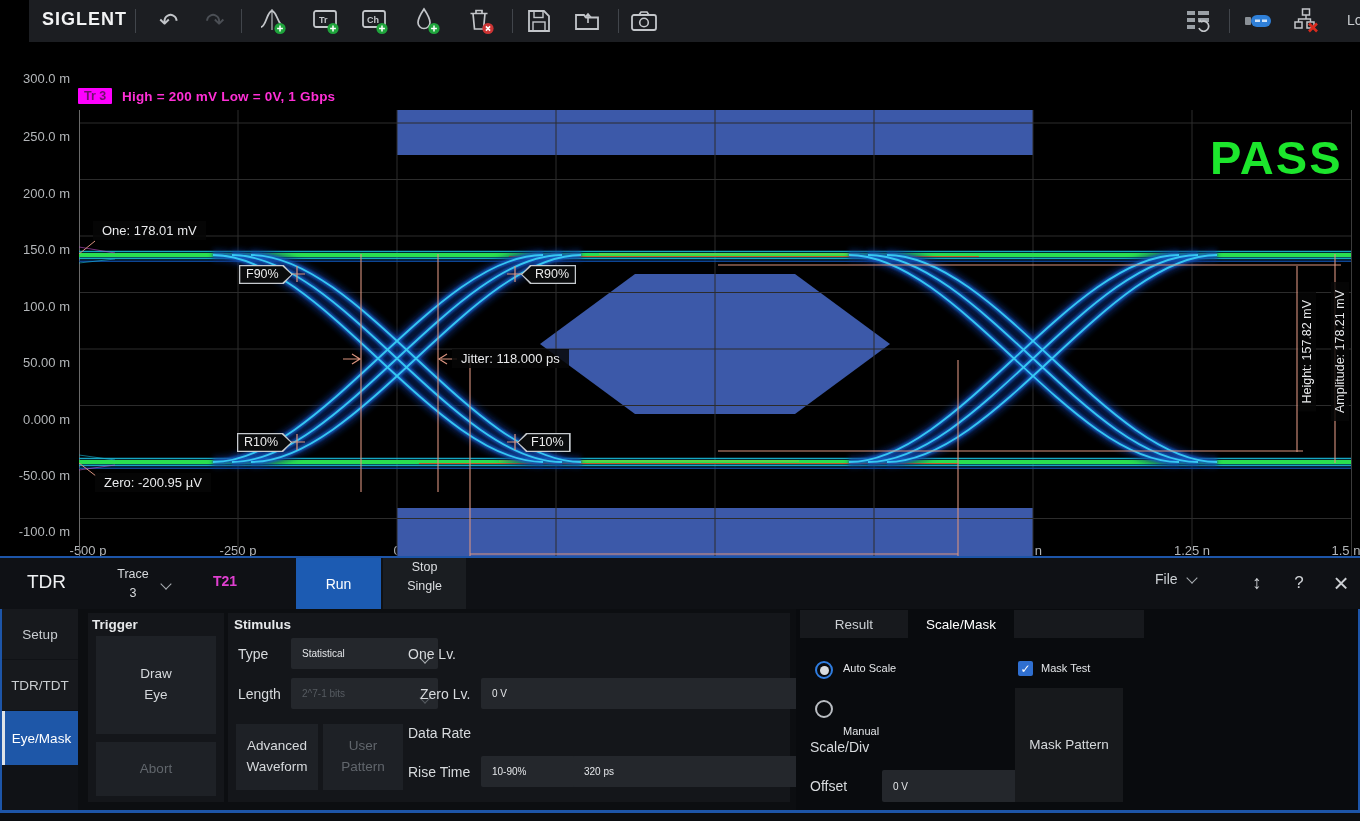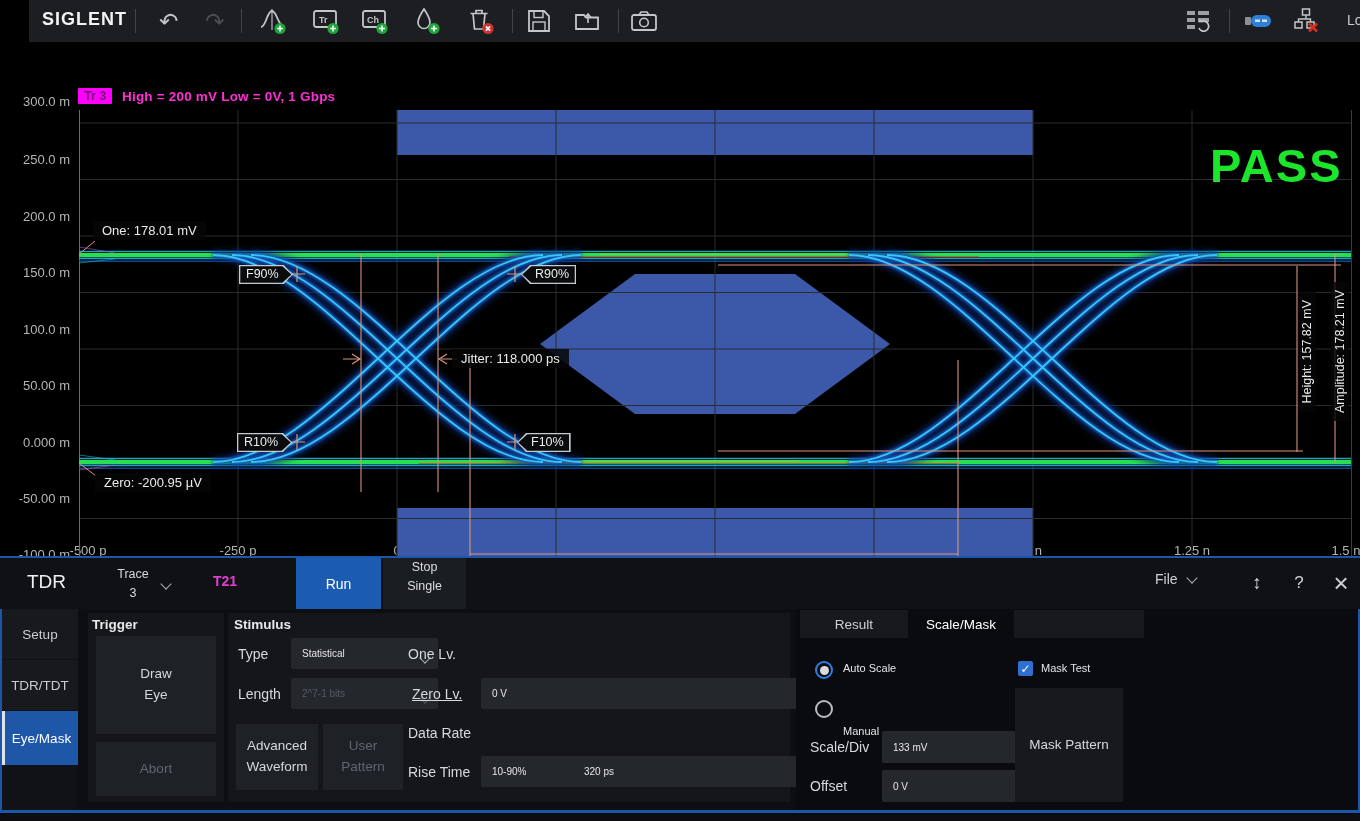--- a/index.html
+++ b/index.html
@@ -15,24 +15,24 @@
   .tbtn{top:5px;width:32px;height:32px;display:flex;align-items:center;justify-content:center;}
   .glyph{font-size:23px;color:#c3c6ca;line-height:1;}
   .glyph.dis{color:#4b4f55;}
   .local{top:12px;font-size:14px;color:#c9ccd0;}
 
   
   #plot-bg{left:0;top:42px;width:1360px;height:514px;background:#000;}
   .trbadge{left:78px;top:46px;background:#ff00ff;color:#70106c;font-size:12.5px;font-weight:bold;
            padding:1px 6px;border-radius:1px;}
   .trinfo{left:122px;top:47px;color:#ff2fd6;font-size:13.5px;font-weight:bold;letter-spacing:.2px;}
-  .ytick{position:absolute;width:66px;text-align:right;font-size:13px;color:#b3b6b9;height:16px;line-height:16px;margin-top:23px;}
+  .ytick{position:absolute;width:66px;text-align:right;font-size:13px;color:#b3b6b9;height:16px;line-height:16px;}
   .xtick{position:absolute;width:72px;text-align:center;font-size:13px;color:#b3b6b9;height:16px;line-height:16px;}
   #eye-wrap{left:79px;top:68px;width:1274px;height:469px;}
-  #pass{left:1210px;top:88px;font-size:47px;font-weight:bold;color:#1ce62c;letter-spacing:2px;margin-top:8px;}
+  #pass{left:1210px;top:88px;font-size:47px;font-weight:bold;color:#1ce62c;letter-spacing:2px;}
   .chip{position:absolute;background:rgba(6,6,6,.85);color:#e9eaec;font-size:13px;
         padding:2px 9px;white-space:nowrap;}
   .widthlbl{left:643px;top:516px;font-size:13px;color:#ccd7f2;white-space:nowrap;}
   .vchip{position:absolute;background:rgba(6,6,6,.82);color:#e9eaec;font-size:12.5px;
          writing-mode:vertical-rl;transform:rotate(180deg);padding:8px 2px;white-space:nowrap;}
   .flag{position:absolute;height:19px;line-height:19px;font-size:12.5px;color:#ececec;white-space:nowrap;}
   .flag .t{position:relative;z-index:2;}
   .flag::before,.flag::after{content:"";position:absolute;z-index:0;}
   .flag::before{inset:0;background:#c6cace;}
   .flag::after{inset:1.3px;background:#0a0b0c;}
@@ -418,21 +418,21 @@
       <span class="val">Statistical</span>
       <span class="chev down ddchev"></span>
     </div>
     <div class="lbl" style="left:180px;top:33px;">One Lv.</div>
 
     <div class="lbl" style="left:10px;top:73px;">Length</div>
     <div class="field dd" style="left:63px;top:65px;width:110px;height:31px;">
       <span class="val dim">2^7-1 bits</span>
       <span class="chev down dim ddchev"></span>
     </div>
-    <div class="lbl" style="left:184px;top:73px;text-decoration:underline;">Zero Lv.</div>
+    <div class="lbl" style="left:192px;top:73px;">Zero Lv.</div>
     <div class="field" style="left:253px;top:65px;width:296px;height:31px;">
       <span class="val">0 V</span>
       <span class="spin">
           <span class="chev up"></span>
           <span class="chev dn"></span>
         </span>
     </div>
 
     <div class="lbl" style="left:180px;top:112px;">Data Rate</div>
 
@@ -467,27 +467,20 @@
       <div class="rtab active" style="left:108px;width:106px;">
           <span>Scale/Mask</span>
         </div>
     </div>
     <div class="radio sel" style="left:19px;top:52px;"></div>
     <div class="rlabel" style="left:47px;top:53px;">Auto Scale</div>
     <div class="radio" style="left:19px;top:91px;"></div>
     <div class="rlabel" style="left:47px;top:92px;margin-top:24px;">Manual</div>
 
     <div class="lbl" style="left:14px;top:130px;">Scale/Div</div>
-    <div class="field" style="left:86px;top:122px;width:128px;height:32px;">
-      <span class="val">133 mV</span>
-      <span class="spin">
-          <span class="chev up"></span>
-          <span class="chev dn"></span>
-        </span>
-    </div>
     <div class="lbl" style="left:14px;top:169px;">Offset</div>
     <div class="field" style="left:86px;top:161px;width:128px;height:32px;">
       <span class="val">0 V</span>
       <span class="spin">
           <span class="chev up"></span>
           <span class="chev dn"></span>
         </span>
     </div>
 
     <div class="cbx" style="left:222px;top:52px;">✓</div>

